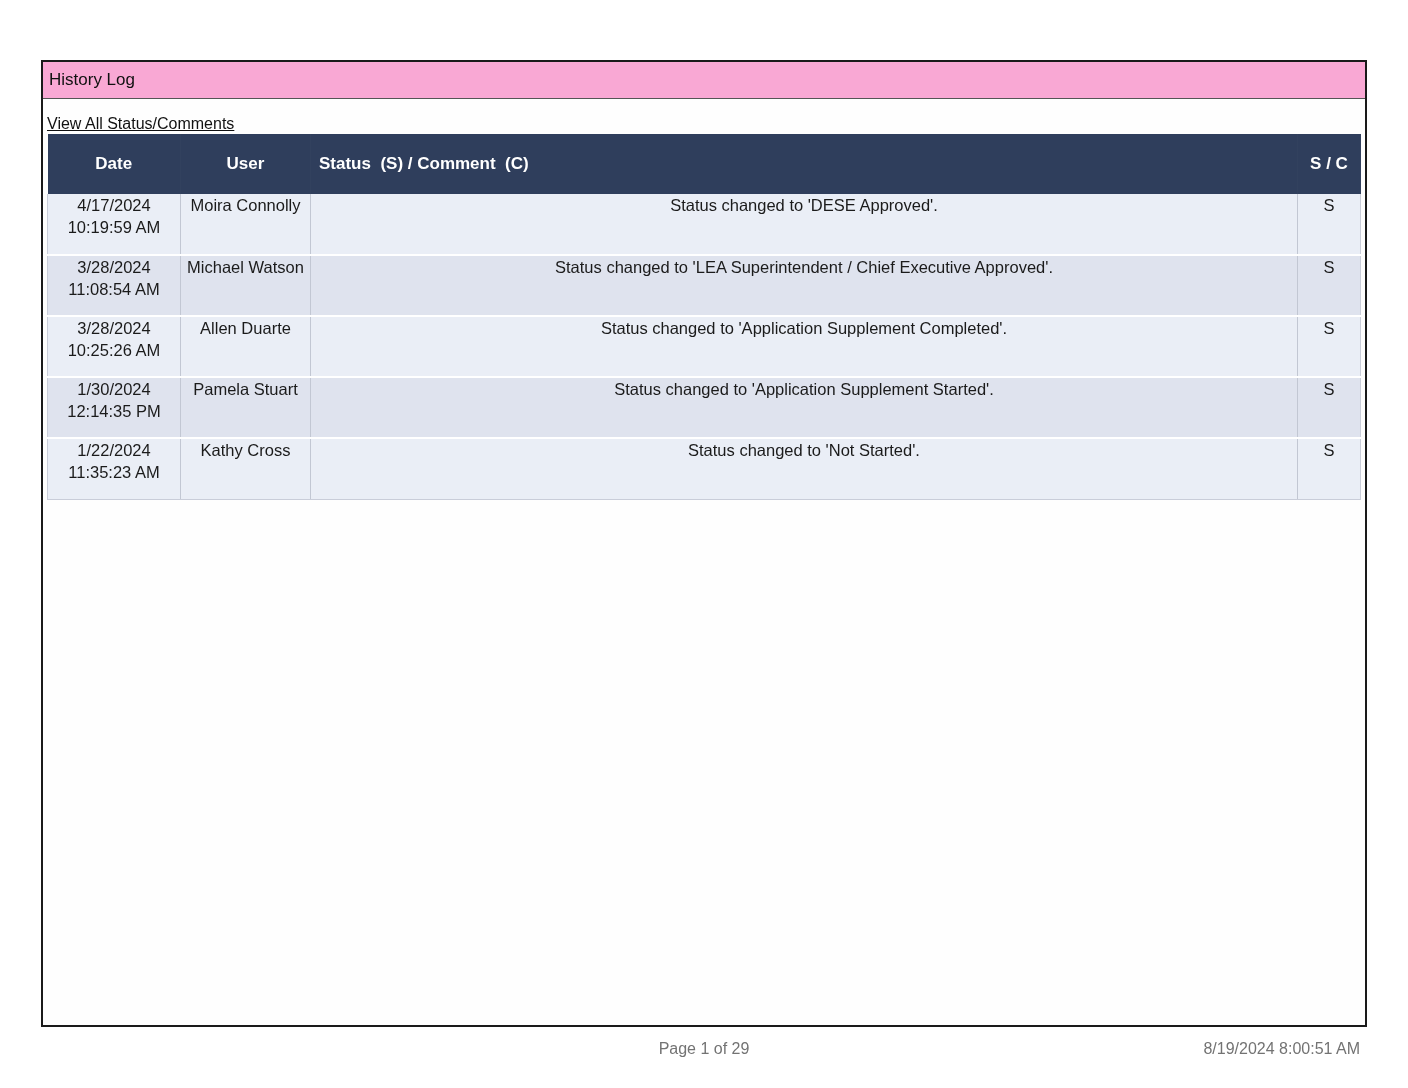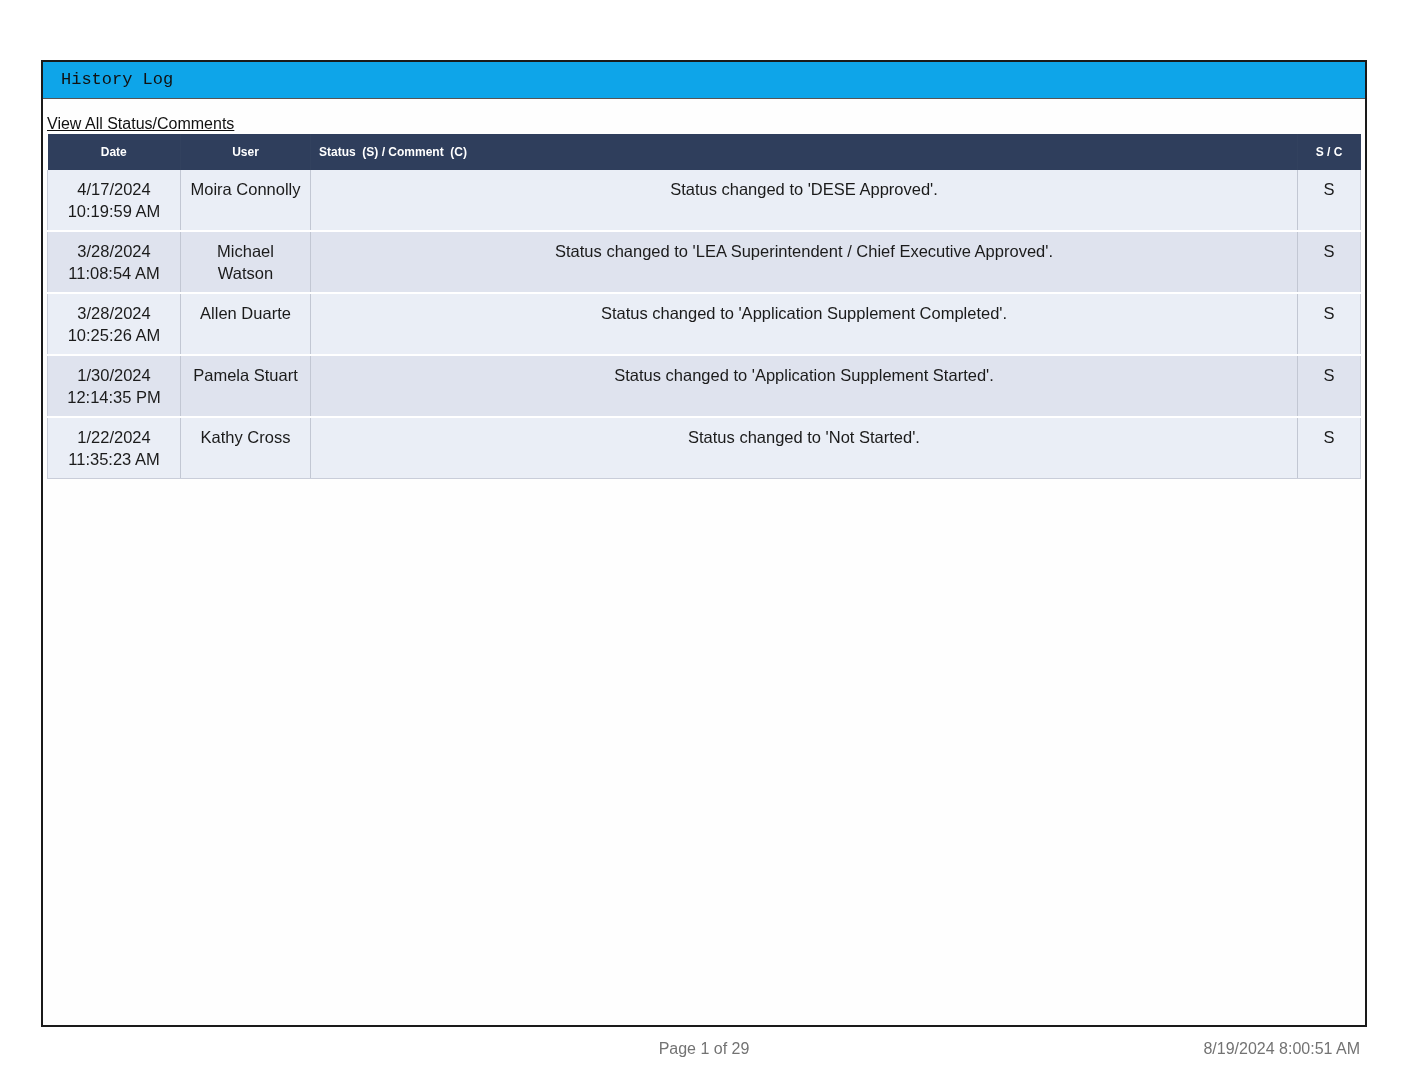--- a/index.html
+++ b/index.html
@@ -16,26 +16,25 @@
   .frame {
     position: absolute;
     left: 41px; top: 60px;
     width: 1326px; height: 967px;
     border: 2px solid #1a1a1a;
     background: #fefefe;
   }
   .panel-header {
     height: 37px;
     line-height: 36px;
-    padding-left: 18px;
+    padding-left: 6px;
     font-size: 17px;
     color: #111;
     border-bottom: 1px solid #555;
-    background: #0ea5e9;
-    font-family: Liberation Mono, monospace;
+    background: #f9a8d4;
   }
   .doc-block { padding: 12px 4px 0 4px; }
   .doc-title {
     font-size: 17px;
     font-weight: bold;
     color: #000;
     line-height: 22px;
     white-space: nowrap;
   }
   .view-link {
@@ -57,34 +56,33 @@
   }
   .col-date   { width: 133px; }
   .col-user   { width: 130px; }
   .col-status { width: auto;  }
   .col-sc     { width: 63px;  }
 
   thead tr { height: 36px; }
   th {
     background: #2f3e5c;
     color: #ffffff;
-    font-size: 12px;
+    font-size: 17px;
     font-weight: bold;
-    padding: 9px 8px;
+    padding: 20px 8px;
     vertical-align: middle;
     border-right: 1px solid #46547227;
     white-space: pre;
   }
   th.col-date, th.col-user, th.col-sc { text-align: center; }
   th.col-status { text-align: left; }
 
   tbody tr { height: 61px; }
   td {
     vertical-align: top;
-    padding: 8px;
     font-size: 16.5px;
     line-height: 22px;
     color: #1b1b1b;
     border-right: 1px solid #c2c7d3;
     border-bottom: 2px solid #ffffff;
   }
   td:first-child { border-left: 1px solid #c9cdd9; }
   td:last-child  { border-right: 1px solid #c9cdd9; }
   tbody tr:last-child td { border-bottom: 1px solid #c9cdd9; }
   tbody tr:nth-child(odd) td  { background: #eaeef6; }

